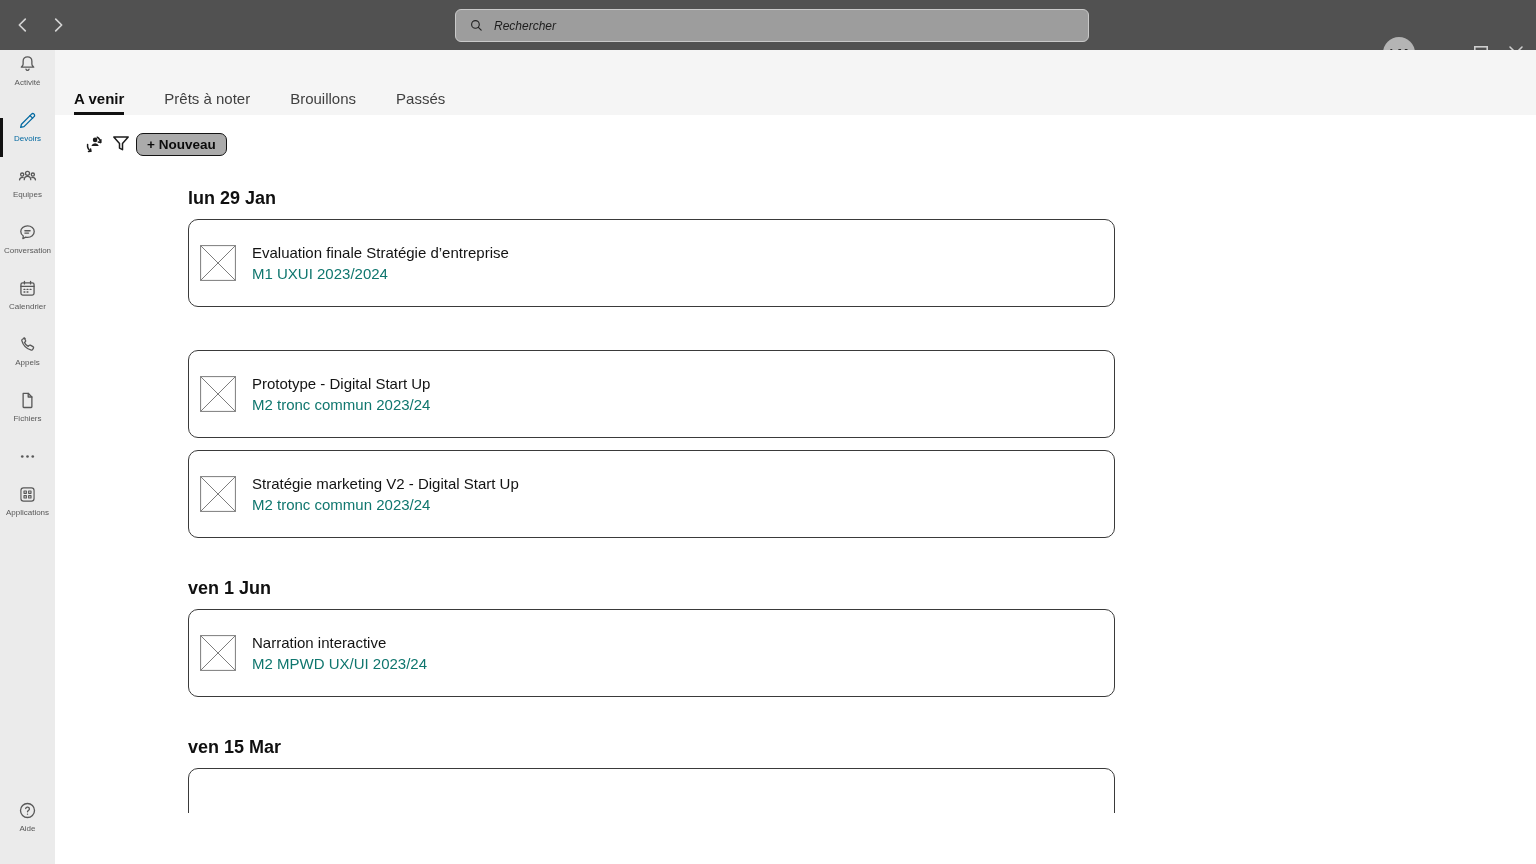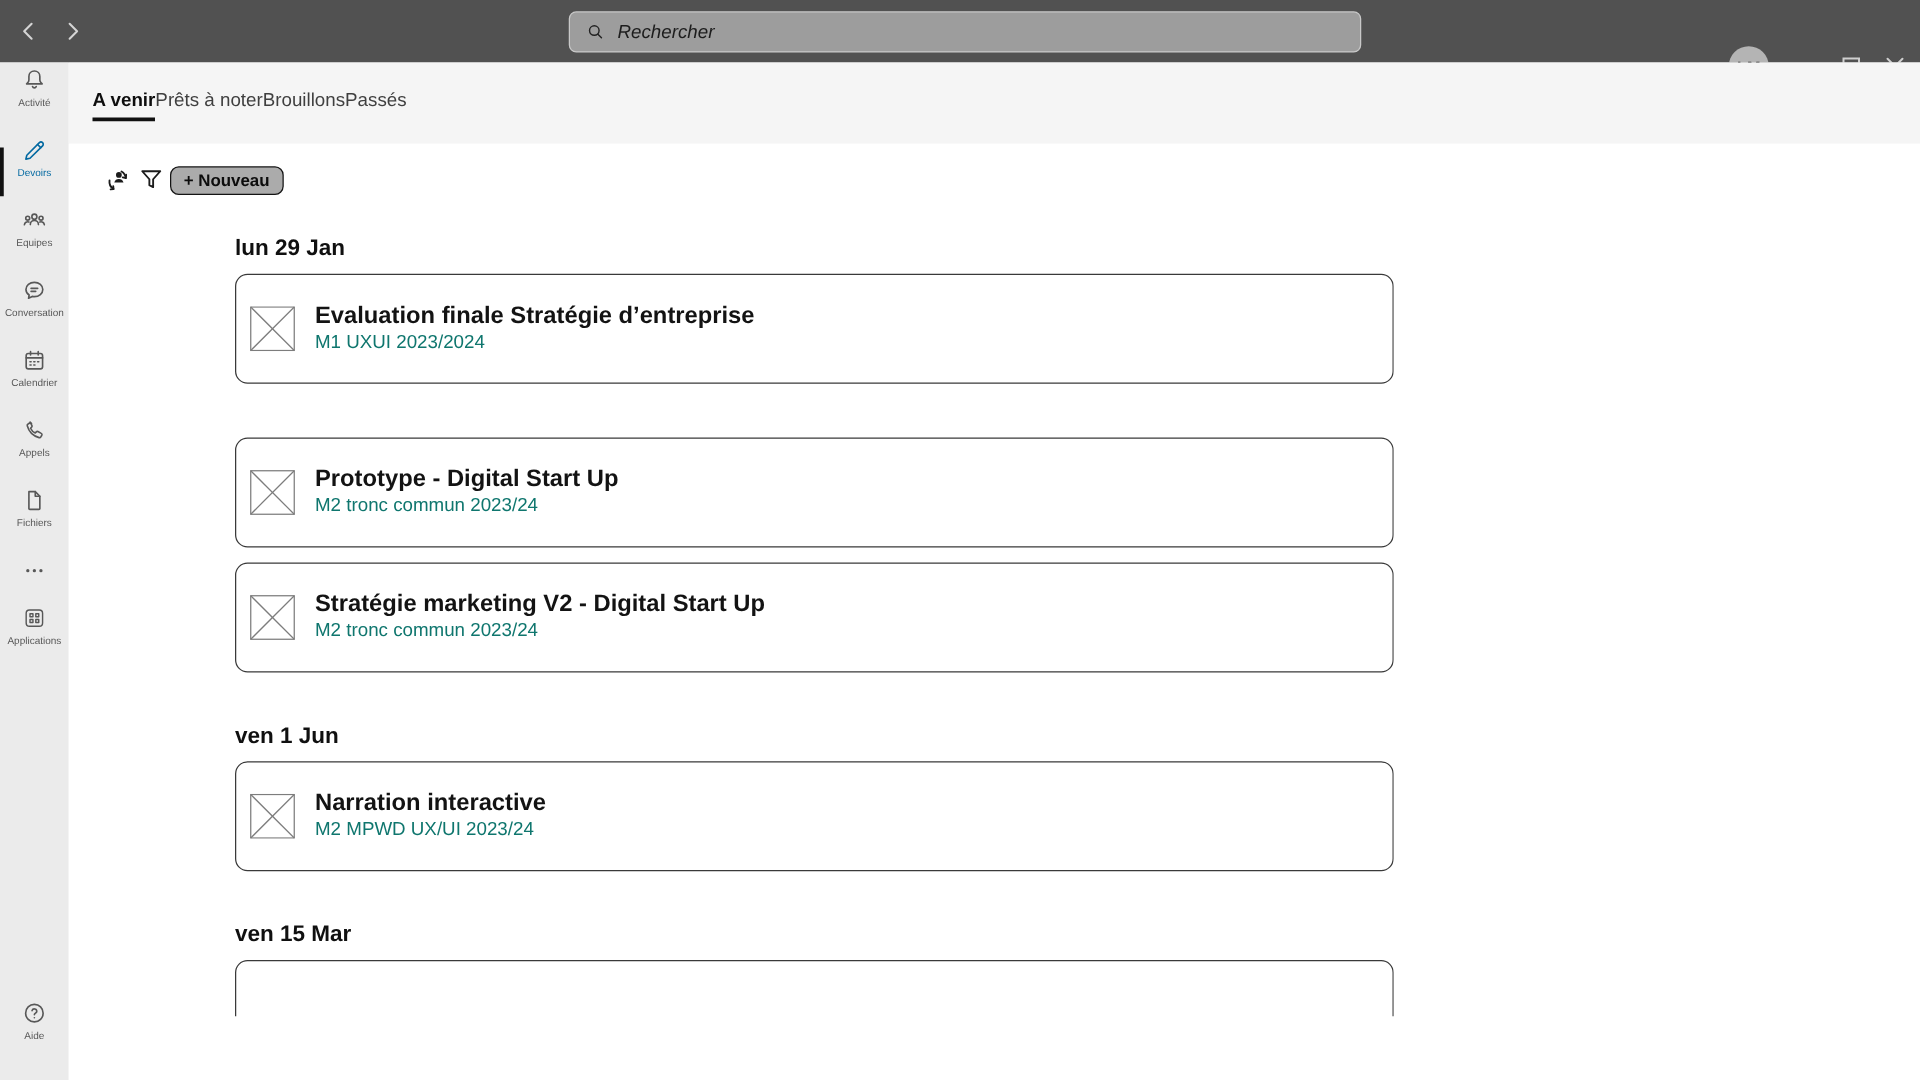--- a/index.html
+++ b/index.html
@@ -8,21 +8,21 @@
 
   
   .topbar { position:absolute; left:0; top:0; width:1536px; height:50px; background:#515151; }
   .nav-arrows { position:absolute; left:12px; top:0; height:50px; display:flex; align-items:center; gap:13px; }
   .nav-btn { width:22px; height:22px; color:#d4d4d4; cursor:pointer; }
   .nav-btn svg { width:100%; height:100%; }
   .search { position:absolute; left:455px; top:9px; width:634px; height:33px; background:#9d9d9d;
             border:1px solid #c9c9c9; border-radius:6px; display:flex; align-items:center;
             padding:0 12px; gap:9px; color:#1d1d1d; cursor:text; }
   .search svg { width:17px; height:17px; flex:0 0 auto; }
-  .search-text { font-style:italic; font-size:15px; }
+  .search-text { font-style:italic; font-size:12px; }
   .top-right { position:absolute; right:8px; top:0; height:50px; display:flex; align-items:center; gap:11px;margin-top:28px; }
   .more-btn { width:24px; height:24px; color:#dedede; cursor:pointer; }
   .more-btn svg { width:100%; height:100%; }
   .avatar { position:relative; width:32px; height:32px; border-radius:50%; background:#b4b4b4;
             display:flex; align-items:center; justify-content:center; font-size:13px; font-weight:bold;
             color:#2e2e2e; cursor:pointer; margin-right:8px; }
   .badge { position:absolute; right:-3px; bottom:-2px; width:14px; height:14px; border-radius:50%;
            background:#0d0d0d; display:flex; align-items:center; justify-content:center; }
   .badge svg { width:9px; height:9px; }
   .win-btn { width:24px; height:24px; color:#cfcfcf; cursor:pointer; }
@@ -37,21 +37,21 @@
   .sb-item.active { color:#0369a1; }
   .sb-ind { position:absolute; left:0; top:8px; width:3px; height:39px; background:#111; }
   .sb-icon { width:21px; height:21px; }
   .sb-icon svg { width:100%; height:100%; }
   .sb-label { font-size:8px; white-space:nowrap; }
   .sb-spacer { flex:1; }
   .sb-bottom { margin-bottom:8px; }
 
   
   .tabstrip { position:absolute; left:55px; top:50px; width:1481px; height:65px; background:#f5f5f5;
-              display:flex; align-items:center; padding-left:19px; }
+              display:flex; align-items:flex-end; padding-left:19px; gap:40px; }
   .tab { font-size:15px; color:#3f3f3f; cursor:pointer; padding:3px 0 5px 0; border-bottom:3px solid transparent; }
   .tab.active { font-weight:bold; color:#0e0e0e; border-bottom-color:#111; }
 
   
   .content { position:absolute; left:55px; top:115px; width:1481px; height:749px; background:#fff; }
   .toolbar { position:absolute; left:27px; top:17px; display:flex; align-items:center; gap:3px; }
   .tool-icon { width:24px; height:24px; color:#1c1c1c; cursor:pointer; }
   .tool-icon svg { width:100%; height:100%; }
   .btn-new { height:23px; background:#ababab; border:1.5px solid #141414; border-radius:7px;
              font-weight:bold; font-size:13.5px; color:#0c0c0c; padding:0 10px;
@@ -59,21 +59,21 @@
 
   .list { position:absolute; left:133px; top:76px; width:927px; height:622px; overflow:hidden; }
   .group { margin-bottom:43px; }
   .group-date { font-size:18px; font-weight:bold; color:#101010; margin-bottom:13px; line-height:15px; }
   .card { width:100%; height:88px; background:#fff; border:1.4px solid #3a3a3a; border-radius:10px;
           display:flex; align-items:center; padding:0 14px 0 11px; gap:16px; cursor:pointer; }
   .card + .card { margin-top:12px; }
   .thumb { width:36px; height:36px; flex:0 0 auto; }
   .thumb svg { width:100%; height:100%; display:block; }
   .card-text { display:flex; flex-direction:column; }
-  .card-title { font-size:19px; font-weight:bold; color:#131313; line-height:21px; }
+  .card-title { font-size:15px; font-weight:normal; color:#131313; line-height:21px; }
   .card-subtitle { font-size:15px; color:#0f766e; line-height:21px; }
 </style>
 </head>
 <body>
 
 <div class="topbar">
   <div class="nav-arrows">
     <span class="nav-btn">
       <svg viewBox="0 0 24 24" fill="none" stroke="currentColor" stroke-width="1.8" stroke-linecap="round" stroke-linejoin="round">
           <path d="M14.5 5.5 8 12l6.5 6.5"></path>

